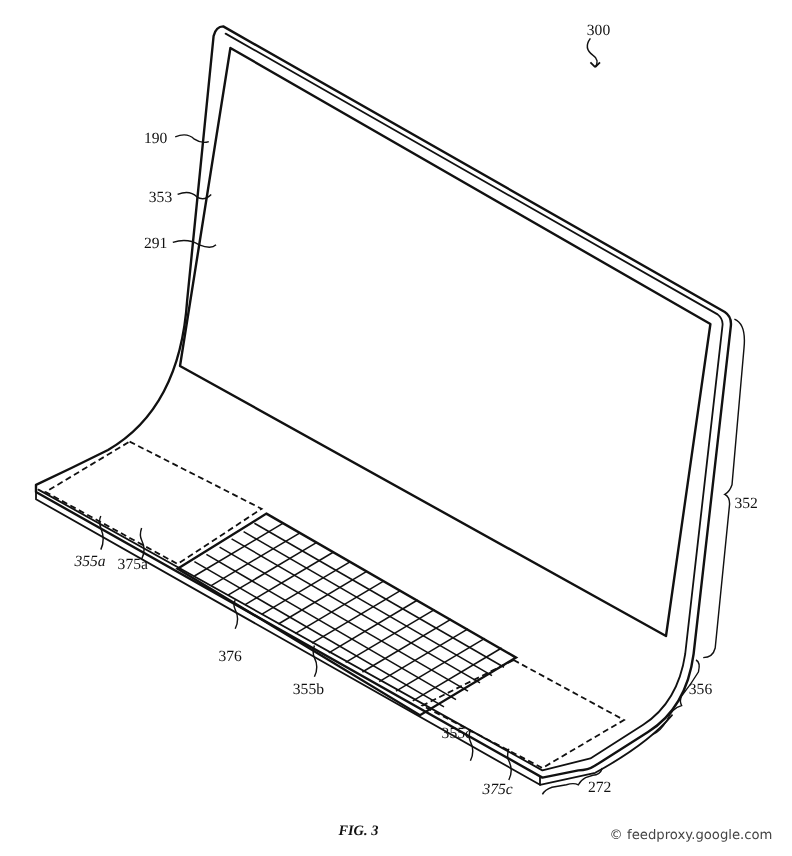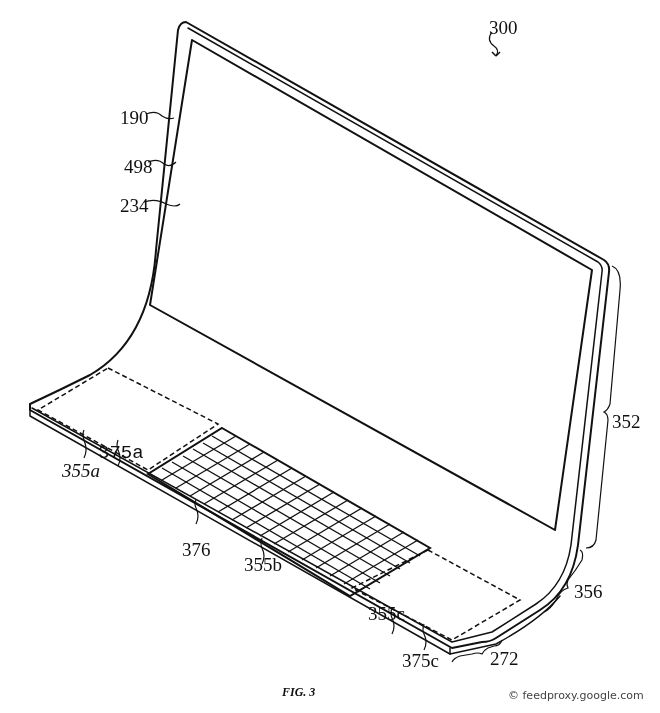--- a/index.html
+++ b/index.html
@@ -1,21 +1,21 @@
 <!DOCTYPE html>
 <html><head>
   <meta charset="utf-8">
   <style>
     html, body { margin: 0; padding: 0; background: #ffffff; }
     body { width: 660px; height: 713px; position: relative; overflow: hidden; }
     #fig { position: absolute; left: 0; top: 0; }
     .ref {
       position: absolute;
       font-family: "Liberation Serif", serif;
-      font-size: 19px;
+      font-size: 13px;
       color: #111;
       line-height: 1;
       white-space: nowrap;
     }
     .caption {
       position: absolute;
       left: 282px; top: 685px;
       font-family: "Liberation Serif", serif;
       font-weight: bold;
       font-style: italic;
@@ -92,26 +92,26 @@
     <path d="M424 650 Q428 642 424 634 Q422 630 424 624"></path>
 
     <path d="M612 266 Q622 270 620 290 L610 404 Q608 410 604 412 Q608 414 608 420 L596 540 Q594 548 586 548"></path>
     <path d="M580 550 Q584 552 582 560 Q576 570 568 580 Q566 584 568 588 Q560 590 556 600 Q550 610 544 612"></path>
     <path d="M502 640 Q500 646 494 646 L488 648 Q484 650 482 654 Q478 652 472 654 L460 656 Q454 658 452 662"></path>
   </g>
 </svg>
 
 <span class="ref" style="left:489px; top:18px;">300</span>
 <span class="ref" style="left:120px; top:108px;">190</span>
-<span class="ref" style="left:124px; top:157px;">498</span>
-<span class="ref" style="left:120px; top:196px;">234</span>
+<span class="ref" style="left:124px; top:157px;">353</span>
+<span class="ref" style="left:120px; top:196px;">291</span>
 <span class="ref" style="left:612px; top:412px;">352</span>
-<span class="ref" style="left:574px; top:582px;">356</span>
+<span class="ref" style="left:574px; top:567px;">356</span>
 <span class="ref" style="left:490px; top:649px;">272</span>
 <span class="ref" style="left:62px; top:461px;font-style:italic;">355a</span>
-<span class="ref" style="left:98px; top:444px;font-family:Liberation Mono, monospace;">375a</span>
+<span class="ref" style="left:98px; top:463px;">375a</span>
 <span class="ref" style="left:182px; top:540px;">376</span>
-<span class="ref" style="left:244px; top:555px;">355b</span>
+<span class="ref" style="left:244px; top:567px;">355b</span>
 <span class="ref" style="left:368px; top:604px;">355c</span>
-<span class="ref" style="left:402px; top:651px;">375c</span>
+<span class="ref" style="left:402px; top:651px;font-style:italic;">375c</span>
 
 <div class="caption">FIG. 3</div>
 <div class="watermark">© feedproxy.google.com</div>
 
 </body></html>

